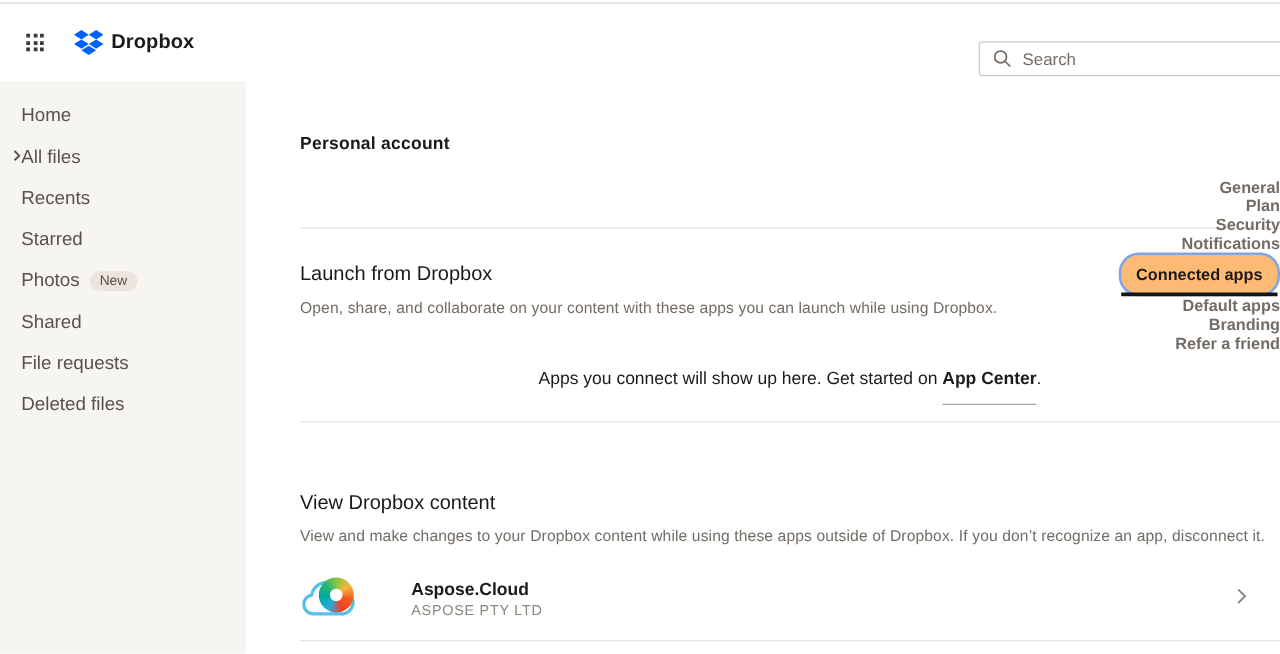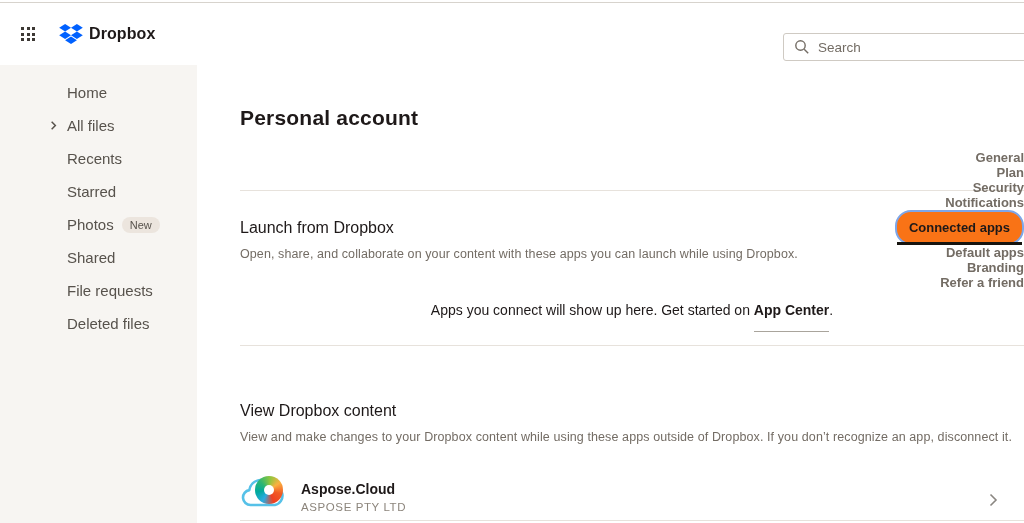--- a/index.html
+++ b/index.html
@@ -33,60 +33,60 @@
     font-size: 13.5px; color: #0f172a; margin-left: 8px; width: 170px; background: transparent;
   }
   .searchbox input::placeholder { color: #736c64; }
 
   
   .sidebar {
     position: absolute; top: 65px; left: 0; width: 197px; height: 458px;
     background: #f7f5f2; padding-top: 11px;
   }
   .side-item {
-    height: 33px; display: flex; align-items: center; padding-left: 27px;
-    font-size: 15px; color: #57524c; cursor: pointer; position: relative; margin-left: 40px;
+    height: 33px; display: flex; align-items: center; padding-left: 17px;
+    font-size: 15px; color: #57524c; cursor: pointer; position: relative;
   }
   .side-item .expander { position: absolute; left: 7px; top: 9px; }
   .badge {
     margin-left: 8px; background: #ece5de; color: #57524c;
     font-size: 11px; padding: 3px 8px 2px; border-radius: 10px; line-height: 1;
   }
 
   
   .main {
     position: absolute; top: 65px; left: 197px; width: 827px; height: 458px;
     background: #fff; padding-left: 43px; overflow: hidden;
   }
-  .page-title { font-size: 21px; font-weight: 600; letter-spacing: .2px; margin-top: 41px; }
+  .page-title { font-size: 14px; font-weight: 600; letter-spacing: .2px; margin-top: 41px; }
 
   .tabs { display: flex; align-items: flex-end; margin-top: 20px; height: 37px; flex-direction: column; }
   .tab { font-size: 13px; font-weight: bold; color: #736c64; cursor: pointer; white-space: nowrap; }
   .tab.active {
     color: #1e1919; padding: 8px 12px; border: 2px solid #7da6e9; border-radius: 16px;
-    position: relative; background: #f97316;
+    position: relative; background: #fdba74;
   }
   .tab.active::after {
     content: ""; position: absolute; left: 0; right: 0; bottom: -2px; height: 3px; background: #16140f;
   }
   .divider { border: none; border-top: 1px solid #e7e2dc; height: 0; }
   .divider.tabs-divider { margin-top: 3px; }
 
   .section-heading { font-size: 16px; font-weight: 500; color: #1e1919; margin-top: 28px; }
   .section-desc { font-size: 12.5px; color: #736c64; margin-top: 10px; letter-spacing: .1px; }
 
   .empty-state { text-align: center; font-size: 14px; color: #1e1919; margin-top: 41px; }
   .empty-link { font-weight: bold; color: #1e1919; cursor: pointer;
     border-bottom: 1px solid #a9a49c; padding-bottom: 13px; }
 
   .divider.section-divider { margin-top: 27px; }
 
   .view-heading { margin-top: 56px; }
 
-  .app-row { display: flex; align-items: flex-end; margin-top: 17px; height: 52px; cursor: pointer; }
+  .app-row { display: flex; align-items: center; margin-top: 17px; height: 52px; cursor: pointer; gap: 28px; }
   .app-icon { position: relative; width: 46px; height: 40px; flex: 0 0 auto; }
   .app-icon .swirl {
     position: absolute; right: 3px; top: 3px; width: 28px; height: 28px; border-radius: 50%;
     background: conic-gradient(from 210deg, #29abe2, #00a99d, #2bb673, #8dc63f, #fbb040, #f15a24, #ef4123, #29abe2);
   }
   .app-icon .swirl::after {
     content: ""; position: absolute; left: 9px; top: 9px; width: 10px; height: 10px;
     background: #fff; border-radius: 50%;
   }
   .app-meta { margin-left: 15px; }

